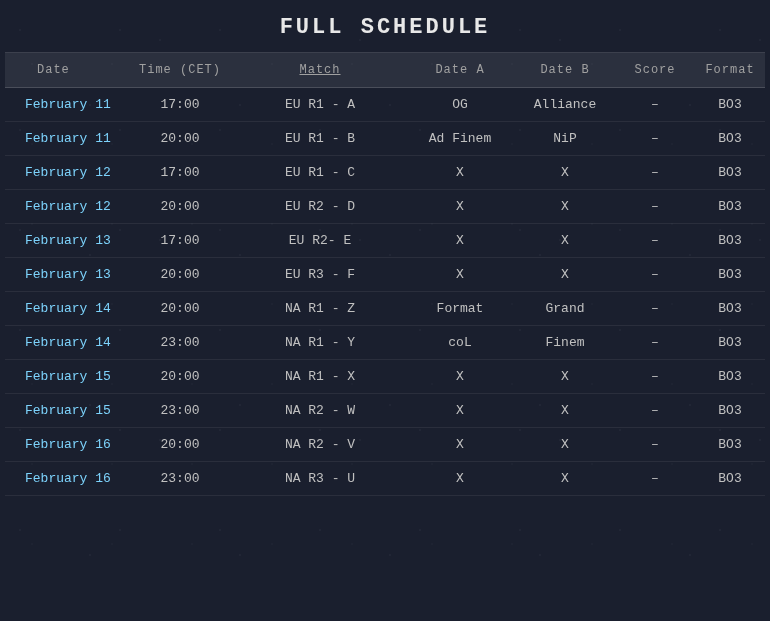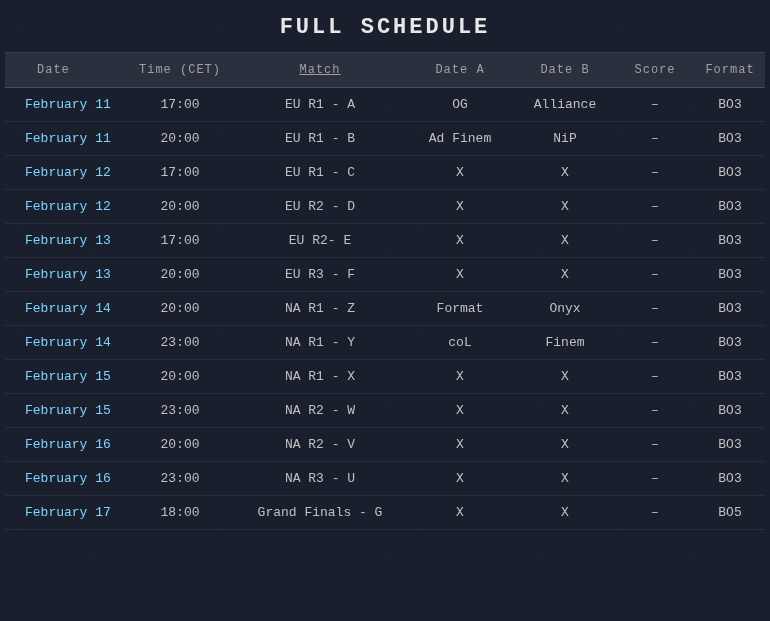--- a/index.html
+++ b/index.html
@@ -168,21 +168,21 @@
           <td>X</td>
           <td>X</td>
           <td>–</td>
           <td>BO3</td>
         </tr>
         <tr>
           <td>February 14</td>
           <td>20:00</td>
           <td>NA R1 - Z</td>
           <td>Format</td>
-          <td>Onyx</td>
+          <td>Grand</td>
           <td>–</td>
           <td>BO3</td>
         </tr>
         <tr>
           <td>February 14</td>
           <td>23:00</td>
           <td>NA R1 - Y</td>
           <td>coL</td>
           <td>Finem</td>
           <td>–</td>
@@ -217,24 +217,15 @@
         </tr>
         <tr>
           <td>February 16</td>
           <td>23:00</td>
           <td>NA R3 - U</td>
           <td>X</td>
           <td>X</td>
           <td>–</td>
           <td>BO3</td>
         </tr>
-        <tr>
-          <td>February 17</td>
-          <td>18:00</td>
-          <td>Grand Finals - G</td>
-          <td>X</td>
-          <td>X</td>
-          <td>–</td>
-          <td>BO5</td>
-        </tr>
       </tbody>
   </table>
 </div>
 
 </body></html>

